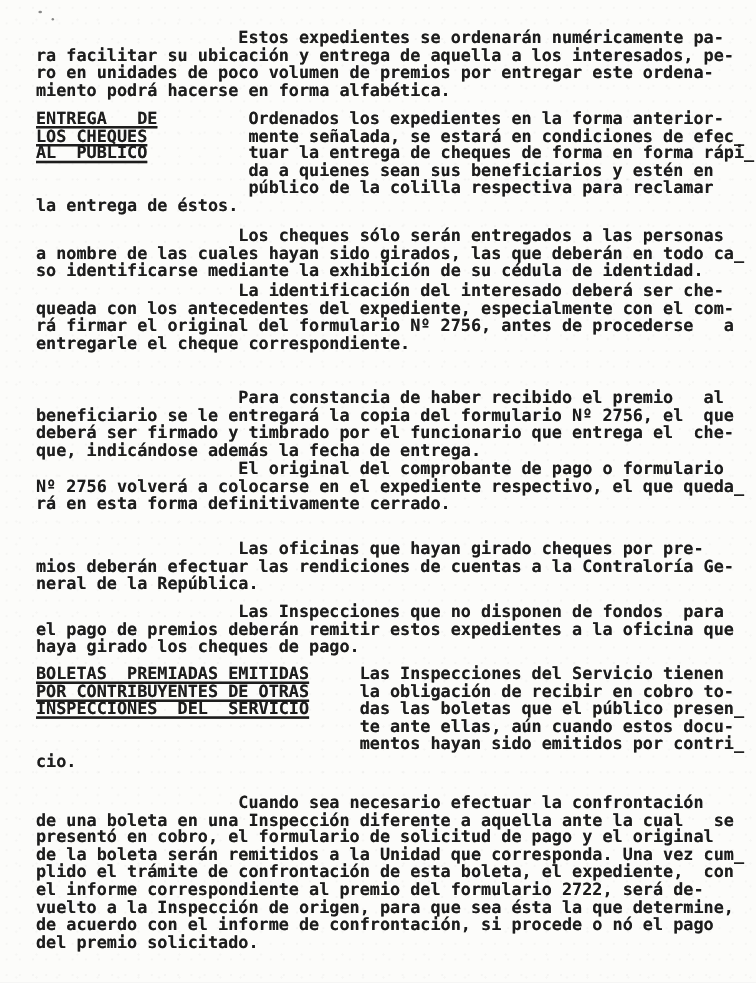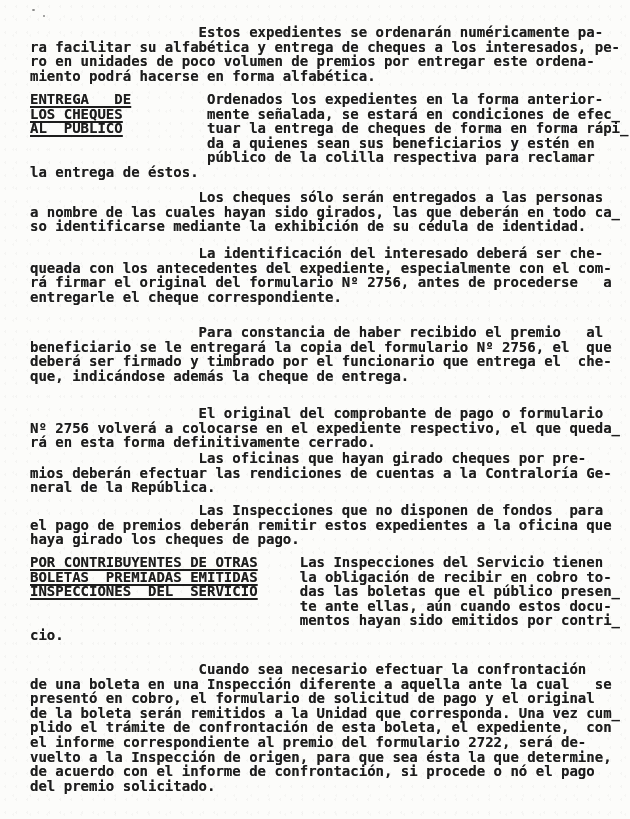--- a/index.html
+++ b/index.html
@@ -34,21 +34,21 @@
 </head>
 <body>
 
 <div class="page">
   <div class="speck s1"></div>
   <div class="speck s2"></div>
   <div class="speck s3"></div>
 
   <div class="block" style="top:25px">
     <div class="ln">                    Estos expedientes se ordenarán numéricamente pa-</div>
-    <div class="ln">ra facilitar su alfabética y entrega de cheques a los interesados, pe-</div>
+    <div class="ln">ra facilitar su ubicación y entrega de aquella a los interesados, pe-</div>
     <div class="ln">ro en unidades de poco volumen de premios por entregar este ordena-</div>
     <div class="ln">miento podrá hacerse en forma alfabética.</div>
   </div>
 
   <div class="block heading" style="top:92px">
     <div class="ln">ENTREGA   DE</div>
     <div class="ln">LOS CHEQUES</div>
     <div class="ln">AL  PUBLICO</div>
   </div>
   <div class="block" style="top:92px">
@@ -59,55 +59,55 @@
     <div class="ln">                     público de la colilla respectiva para reclamar</div>
     <div class="ln">la entrega de éstos.</div>
   </div>
 
   <div class="block" style="top:190px">
     <div class="ln">                    Los cheques sólo serán entregados a las personas</div>
     <div class="ln">a nombre de las cuales hayan sido girados, las que deberán en todo ca̲</div>
     <div class="ln">so identificarse mediante la exhibición de su cédula de identidad.</div>
   </div>
 
-  <div class="block" style="top:246px">
+  <div class="block" style="top:236px">
     <div class="ln">                    La identificación del interesado deberá ser che-</div>
     <div class="ln">queada con los antecedentes del expediente, especialmente con el com-</div>
     <div class="ln">rá firmar el original del formulario Nº 2756, antes de procederse   a</div>
     <div class="ln">entregarle el cheque correspondiente.</div>
   </div>
 
   <div class="block" style="top:325px">
     <div class="ln">                    Para constancia de haber recibido el premio   al</div>
     <div class="ln">beneficiario se le entregará la copia del formulario Nº 2756, el  que</div>
     <div class="ln">deberá ser firmado y timbrado por el funcionario que entrega el  che-</div>
-    <div class="ln">que, indicándose además la cheque de entrega.</div>
+    <div class="ln">que, indicándose además la fecha de entrega.</div>
   </div>
 
-  <div class="block" style="top:406px">
+  <div class="block" style="top:384px">
     <div class="ln">                    El original del comprobante de pago o formulario</div>
     <div class="ln">Nº 2756 volverá a colocarse en el expediente respectivo, el que queda̲</div>
     <div class="ln">rá en esta forma definitivamente cerrado.</div>
   </div>
 
   <div class="block" style="top:451px">
     <div class="ln">                    Las oficinas que hayan girado cheques por pre-</div>
     <div class="ln">mios deberán efectuar las rendiciones de cuentas a la Contraloría Ge-</div>
     <div class="ln">neral de la República.</div>
   </div>
 
   <div class="block" style="top:503px">
     <div class="ln">                    Las Inspecciones que no disponen de fondos  para</div>
     <div class="ln">el pago de premios deberán remitir estos expedientes a la oficina que</div>
     <div class="ln">haya girado los cheques de pago.</div>
   </div>
 
   <div class="block heading" style="top:555px">
+    <div class="ln">BOLETAS  PREMIADAS EMITIDAS</div>
     <div class="ln">POR CONTRIBUYENTES DE OTRAS</div>
-    <div class="ln">BOLETAS  PREMIADAS EMITIDAS</div>
     <div class="ln">INSPECCIONES  DEL  SERVICIO</div>
   </div>
   <div class="block" style="top:555px">
     <div class="ln">                                Las Inspecciones del Servicio tienen</div>
     <div class="ln">                                la obligación de recibir en cobro to-</div>
     <div class="ln">                                das las boletas que el público presen̲</div>
     <div class="ln">                                te ante ellas, aún cuando estos docu-</div>
     <div class="ln">                                mentos hayan sido emitidos por contri̲</div>
     <div class="ln">cio.</div>
   </div>

